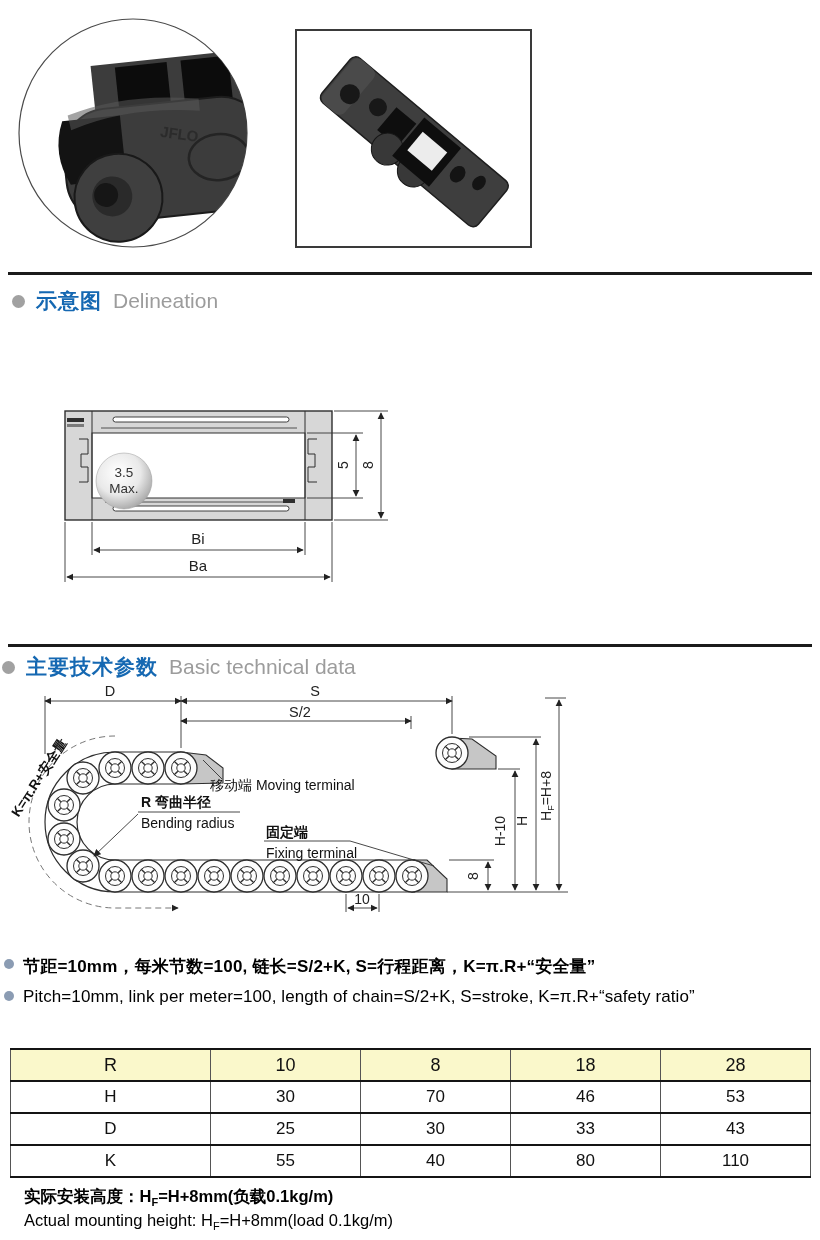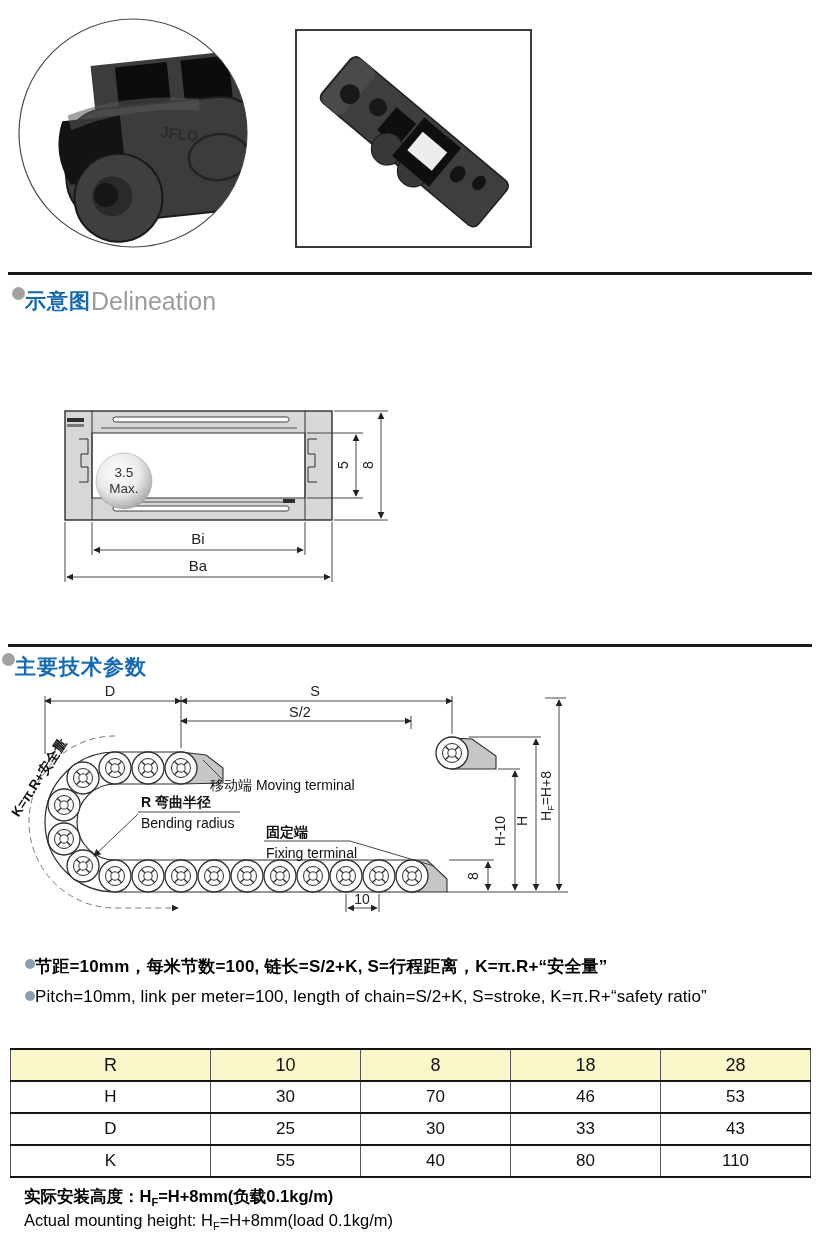--- a/index.html
+++ b/index.html
@@ -1,24 +1,24 @@
 <!DOCTYPE html>
 <html><head>
 <meta charset="utf-8">
 <style>
   html,body{margin:0;padding:0;background:#fff;}
   .page{position:relative;width:820px;height:1240px;background:#fff;overflow:hidden;
         font-family:"Liberation Sans",sans-serif;color:#111;}
   .abs{position:absolute;}
   .divider{position:absolute;left:8px;width:804px;height:3px;background:#1b1b1b;}
-  .sec-head{position:absolute;display:flex;align-items:flex-start;height:28px;}
+  .sec-head{position:absolute;display:flex;align-items:center;gap:11px;height:28px;}
   .sec-head .dot{width:13px;height:13px;border-radius:50%;background:#a1a1a1;flex:none;}
   .sec-head .cn{font-size:21px;font-weight:bold;color:#1568b2;letter-spacing:1px;}
-  .sec-head .en{font-size:25px;color:#9c9c9c;}
-  .note{position:absolute;display:flex;align-items:flex-start;font-size:17px;color:#000;left:25px;}
+  .sec-head .en{font-size:21px;color:#9c9c9c;}
+  .note{position:absolute;display:flex;align-items:flex-start;gap:9px;font-size:17px;color:#000;left:4px;}
   .note .dot{width:10px;height:10px;border-radius:50%;background:#8b9cb3;margin-top:4px;flex:none;}
   .note .txt-cn{font-weight:600;letter-spacing:0.2px;}
   .note .txt-en{letter-spacing:0.1px;}
   .tablewrap{position:absolute;left:10px;top:1048px;width:800px;}
   table.spec{border-collapse:collapse;width:800px;table-layout:fixed;}
   table.spec td{height:30px;text-align:center;vertical-align:middle;font-size:17px;color:#111;
       border-left:1px solid #555;border-right:1px solid #555;
       border-top:2px solid #141414;border-bottom:2px solid #141414;padding:0;}
   table.spec tr.head td{background:#faf8cb;font-size:18px;}
   .footline{position:absolute;left:24px;font-size:16.5px;color:#000;}
@@ -126,20 +126,21 @@
     <text x="318" y="62" transform="rotate(-90 318 62)" font-size="14" fill="#222" text-anchor="middle">8</text>
     <text x="143" y="141" font-size="15" fill="#222" text-anchor="middle">Bi</text>
     <text x="143" y="168" font-size="15" fill="#222" text-anchor="middle">Ba</text>
   </svg>
 
   <div class="divider" style="top:644px"></div>
 
   <div class="sec-head" style="left:2px;top:653px">
     <span class="dot"></span>
     <span class="cn">主要技术参数</span>
+    <span class="en">Basic technical data</span>
   </div>
 
   <svg class="abs" style="left:10px;top:676px" width="600" height="265" viewBox="0 0 600 265">
     <defs>
       <marker id="arrB" viewBox="0 0 10 10" refX="9" refY="5" markerWidth="8" markerHeight="8" orient="auto-start-reverse">
         <path d="M0,0 L10,5 L0,10 z" fill="#222"></path>
       </marker>
       <g id="clink">
         <circle r="16" fill="#fdfdfd" stroke="#2e2e2e" stroke-width="1.3"></circle>
         <circle r="9.5" fill="none" stroke="#2e2e2e" stroke-width="1"></circle>

